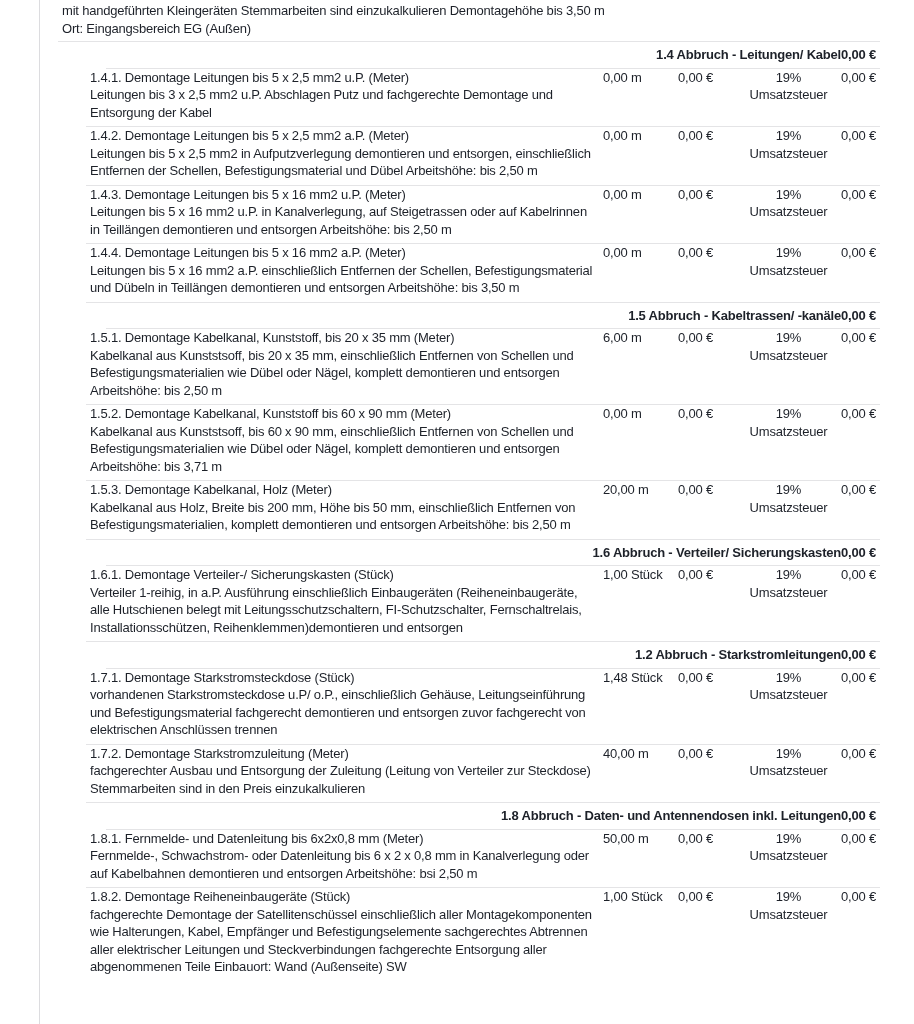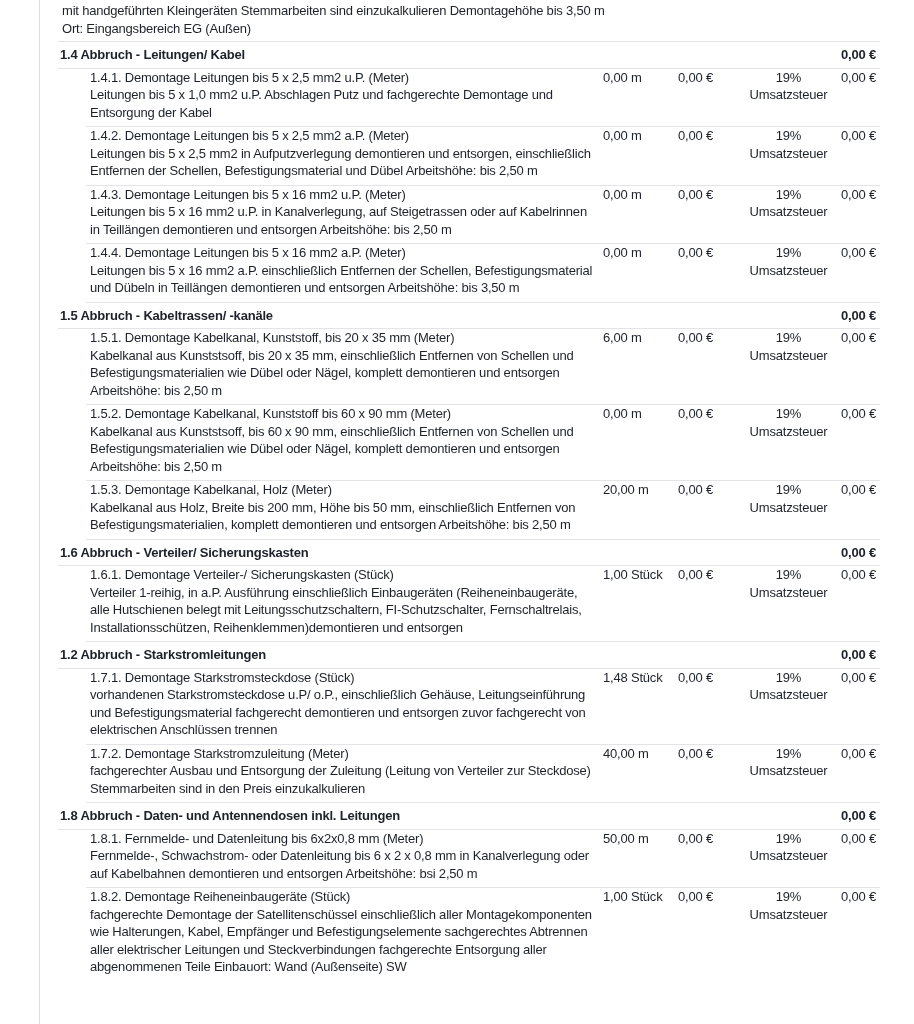--- a/index.html
+++ b/index.html
@@ -23,26 +23,27 @@
     left: 58px; top: 0;
     width: 822px;
   }
   .intro {
     padding: 2px 0 4px 4px;
     line-height: 17.5px;
     border-bottom: 1px solid #e4e4e6;
   }
   .section-header {
     display: flex;
-    justify-content: space-between;
+    justify-content: flex-end;
     align-items: flex-start;
     font-weight: bold;
     padding: 4px 0 4px 2px;
     line-height: 17.5px;
     border-bottom: 1px solid #e4e4e6;
+    margin-left: 48px;
   }
   .section-header .section-total { padding-right: 4px; white-space: nowrap; }
   .item-row {
     display: grid;
     grid-template-columns: 1fr 75px 70px 85px 47px;
     padding: 0 0 5px 4px;
     line-height: 17.5px;
     border-bottom: 1px solid #e4e4e6;
     margin-left: 28px;
   }
@@ -68,21 +69,21 @@
   </div>
   <div id="table-root">
   <div class="section-header">
     <div>1.4 Abbruch - Leitungen/ Kabel</div>
     <div class="section-total">0,00 €</div>
   </div>
 
   <div class="item-row">
     <div class="cell-desc">
       <div>1.4.1. Demontage Leitungen bis 5 x 2,5 mm2 u.P. (Meter)</div>
-      <div>Leitungen bis 5 x 1,0 mm2 u.P. Abschlagen Putz und fachgerechte Demontage und Entsorgung der Kabel</div>
+      <div>Leitungen bis 3 x 2,5 mm2 u.P. Abschlagen Putz und fachgerechte Demontage und Entsorgung der Kabel</div>
     </div>
     <div class="cell-num">0,00 m</div>
     <div class="cell-num">0,00 €</div>
     <div class="cell-tax">
       <div>19%</div>
       <div class="tax-label">Umsatzsteuer</div>
     </div>
     <div class="cell-total">0,00 €</div>
   </div>
 
@@ -143,21 +144,21 @@
     <div class="cell-tax">
       <div>19%</div>
       <div class="tax-label">Umsatzsteuer</div>
     </div>
     <div class="cell-total">0,00 €</div>
   </div>
 
   <div class="item-row">
     <div class="cell-desc">
       <div>1.5.2. Demontage Kabelkanal, Kunststoff bis 60 x 90 mm (Meter)</div>
-      <div>Kabelkanal aus Kunststsoff, bis 60 x 90 mm, einschließlich Entfernen von Schellen und Befestigungsmaterialien wie Dübel oder Nägel, komplett demontieren und entsorgen Arbeitshöhe: bis 2,50 m</div>
+      <div>Kabelkanal aus Kunststsoff, bis 60 x 90 mm, einschließlich Entfernen von Schellen und Befestigungsmaterialien wie Dübel oder Nägel, komplett demontieren und entsorgen Arbeitshöhe: bis 3,71 m</div>
     </div>
     <div class="cell-num">0,00 m</div>
     <div class="cell-num">0,00 €</div>
     <div class="cell-tax">
       <div>19%</div>
       <div class="tax-label">Umsatzsteuer</div>
     </div>
     <div class="cell-total">0,00 €</div>
   </div>
 

